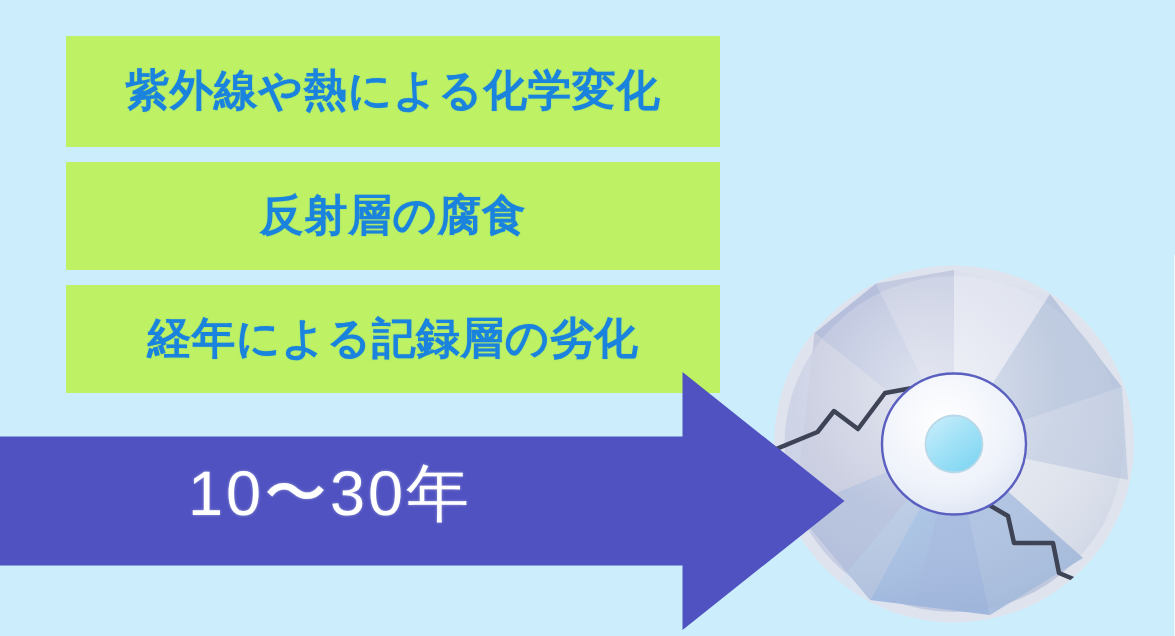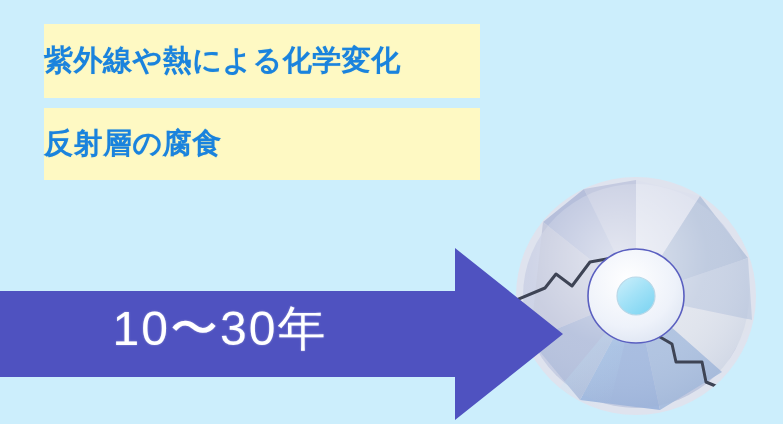--- a/index.html
+++ b/index.html
@@ -14,24 +14,24 @@
     overflow: hidden;
     background: #cceefc;
     font-family: "Liberation Sans", "DejaVu Sans", sans-serif;
   }
 
   
   .info-box {
     position: absolute;
     left: 44px;
     width: 436px;
-    background: #fef9c3;
+    background: #bef264;
     display: flex;
     align-items: center;
-    justify-content: flex-start;
+    justify-content: center;
     z-index: 4;
   }
   .info-box-label {
     color: #1a83dd;
     font-size: 29px;
     font-weight: bold;
     letter-spacing: 0.5px;
     white-space: nowrap;
     text-shadow: 0 0 1px rgba(26,131,221,0.35);
   }
@@ -53,21 +53,21 @@
     position: absolute;
     left: 0px;
     top: 291px;
     width: 440px;
     height: 76px;
     display: flex;
     align-items: center;
     justify-content: center;
     z-index: 7;
     color: #ffffff;
-    font-size: 48px;
+    font-size: 42px;
     font-weight: normal;
     letter-spacing: 2px;
     white-space: nowrap;
     text-shadow: 0 0 2px rgba(255,255,255,0.45);
   }
 
   
   #disc-layer {
     position: absolute;
     left: 0;
@@ -135,19 +135,22 @@
     <ellipse cx="636" cy="296" rx="48" ry="47" fill="url(#hubGrad)" stroke="#5a5fc0" stroke-width="1.6"></ellipse>
     <ellipse cx="636" cy="296" rx="19" ry="19" fill="url(#holeGrad)" stroke="#b9d8e8" stroke-width="1.2"></ellipse>
   </svg>
 
   <div class="info-box" id="box-1">
     <span class="info-box-label">紫外線や熱による化学変化</span>
   </div>
   <div class="info-box" id="box-2">
     <span class="info-box-label">反射層の腐食</span>
   </div>
+  <div class="info-box" id="box-3">
+    <span class="info-box-label">経年による記録層の劣化</span>
+  </div>
 
   <svg id="arrow-layer" viewBox="0 0 783 424">
     <polygon points="0,291 455,291 455,248 563,334 455,420 455,377 0,377" fill="#4f52c0"></polygon>
   </svg>
   <div id="arrow-label">10〜30年</div>
 
 </div>
 
 </body></html>

